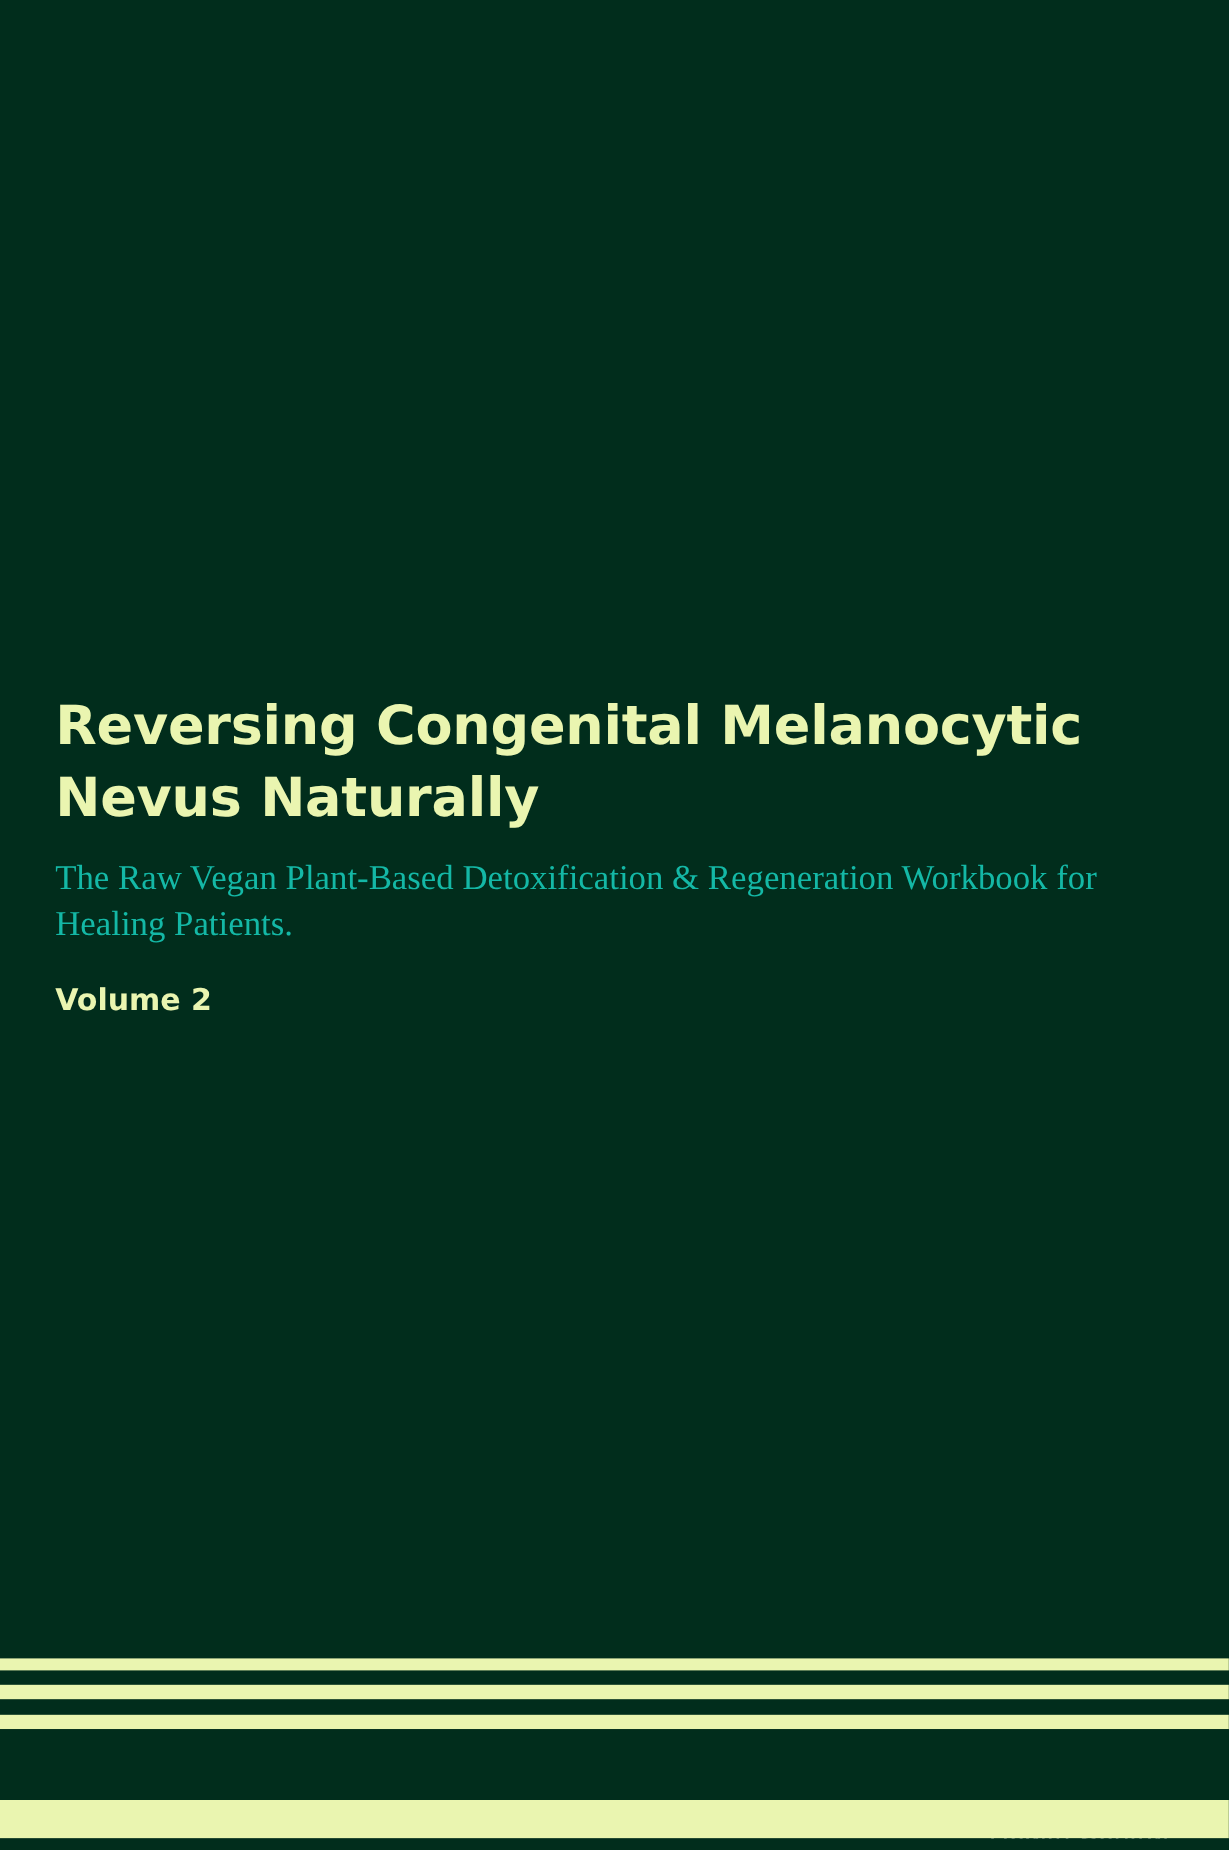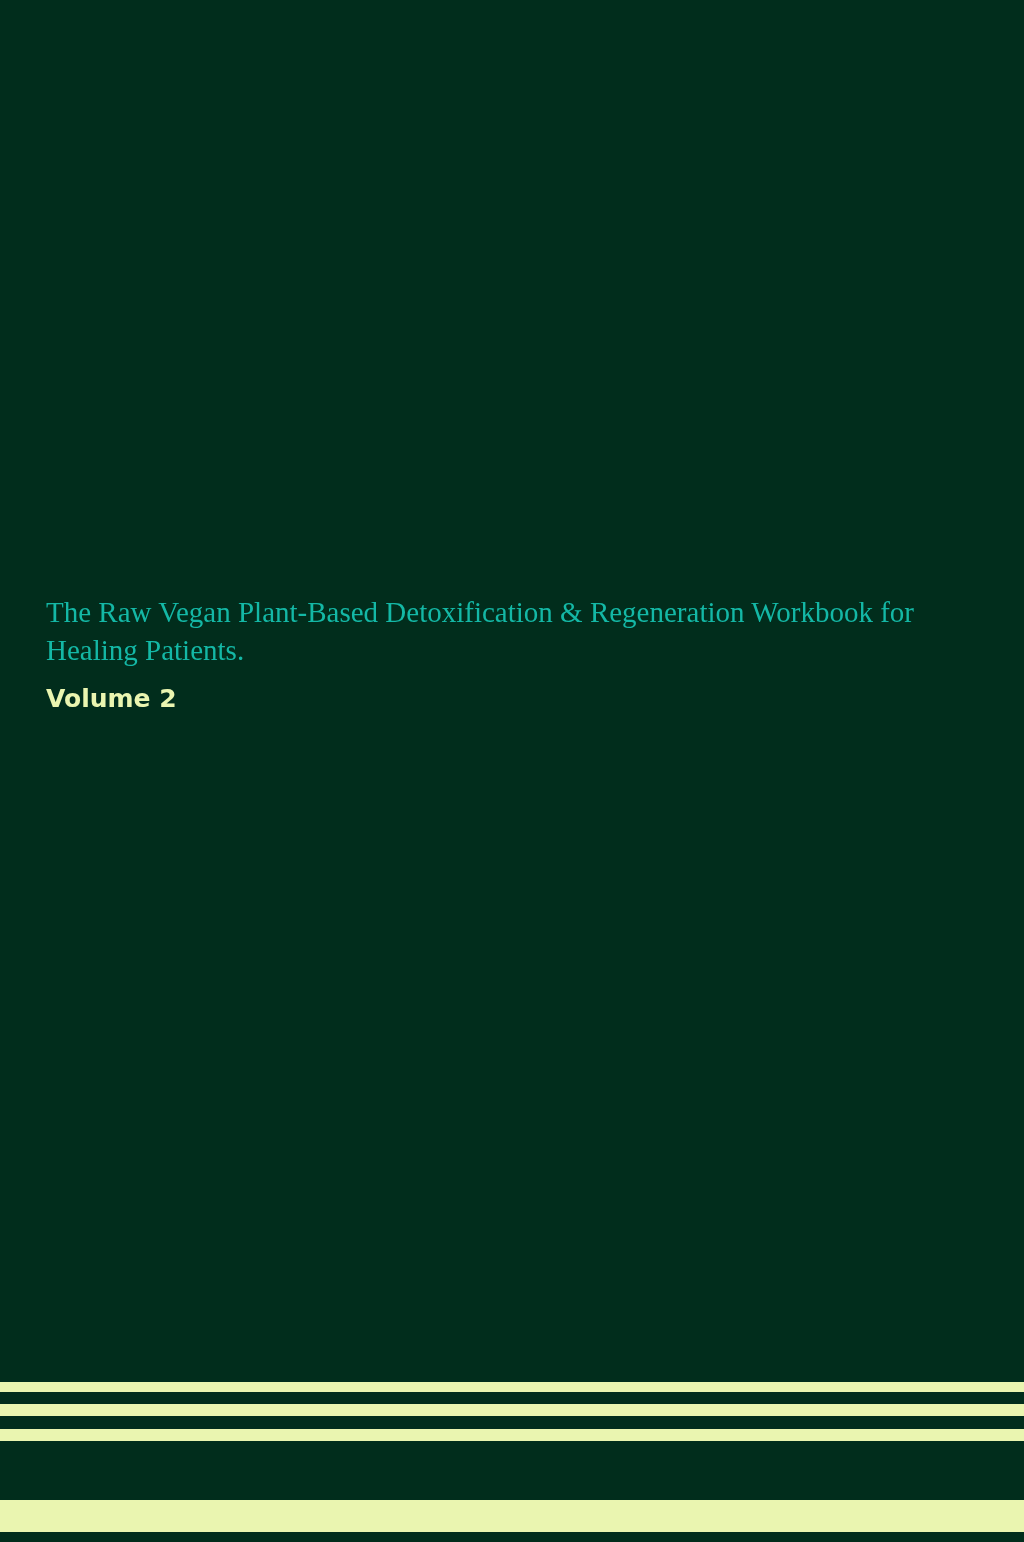--- a/index.html
+++ b/index.html
@@ -40,21 +40,21 @@
     font-size: 29px;
     line-height: 1.32;
     margin: 18px 0 0 0;
     max-width: 880px;
   }
   .volume {
     color: #eaf5b0;
     font-family: "DejaVu Sans", sans-serif;
     font-weight: bold;
     font-size: 25px;
-    margin: 14px 0 0 0;
+    margin: 30px 0 0 0;
   }
   .stripes {
     position: absolute;
     left: 0;
     right: 0;
     bottom: 0;
     height: 160px;
   }
   .stripe {
     position: absolute;
@@ -91,20 +91,21 @@
     font-size: 23px;
     letter-spacing: 0.2px;
   }
 </style>
 </head>
 <body>
 
 <div class="cover">
 
   <div class="title-block">
+    <h1 class="book-title">Reversing Congenital Melanocytic Nevus Naturally</h1>
     <p class="book-subtitle">The Raw Vegan Plant-Based Detoxification &amp; Regeneration Workbook for Healing Patients.</p>
     <p class="volume">Volume 2</p>
   </div>
 
   <div class="stripes">
     <div class="stripe s1"></div>
     <div class="stripe s2"></div>
     <div class="stripe s3"></div>
     <div class="footer-band">
       <div class="publisher">Health Central</div>

